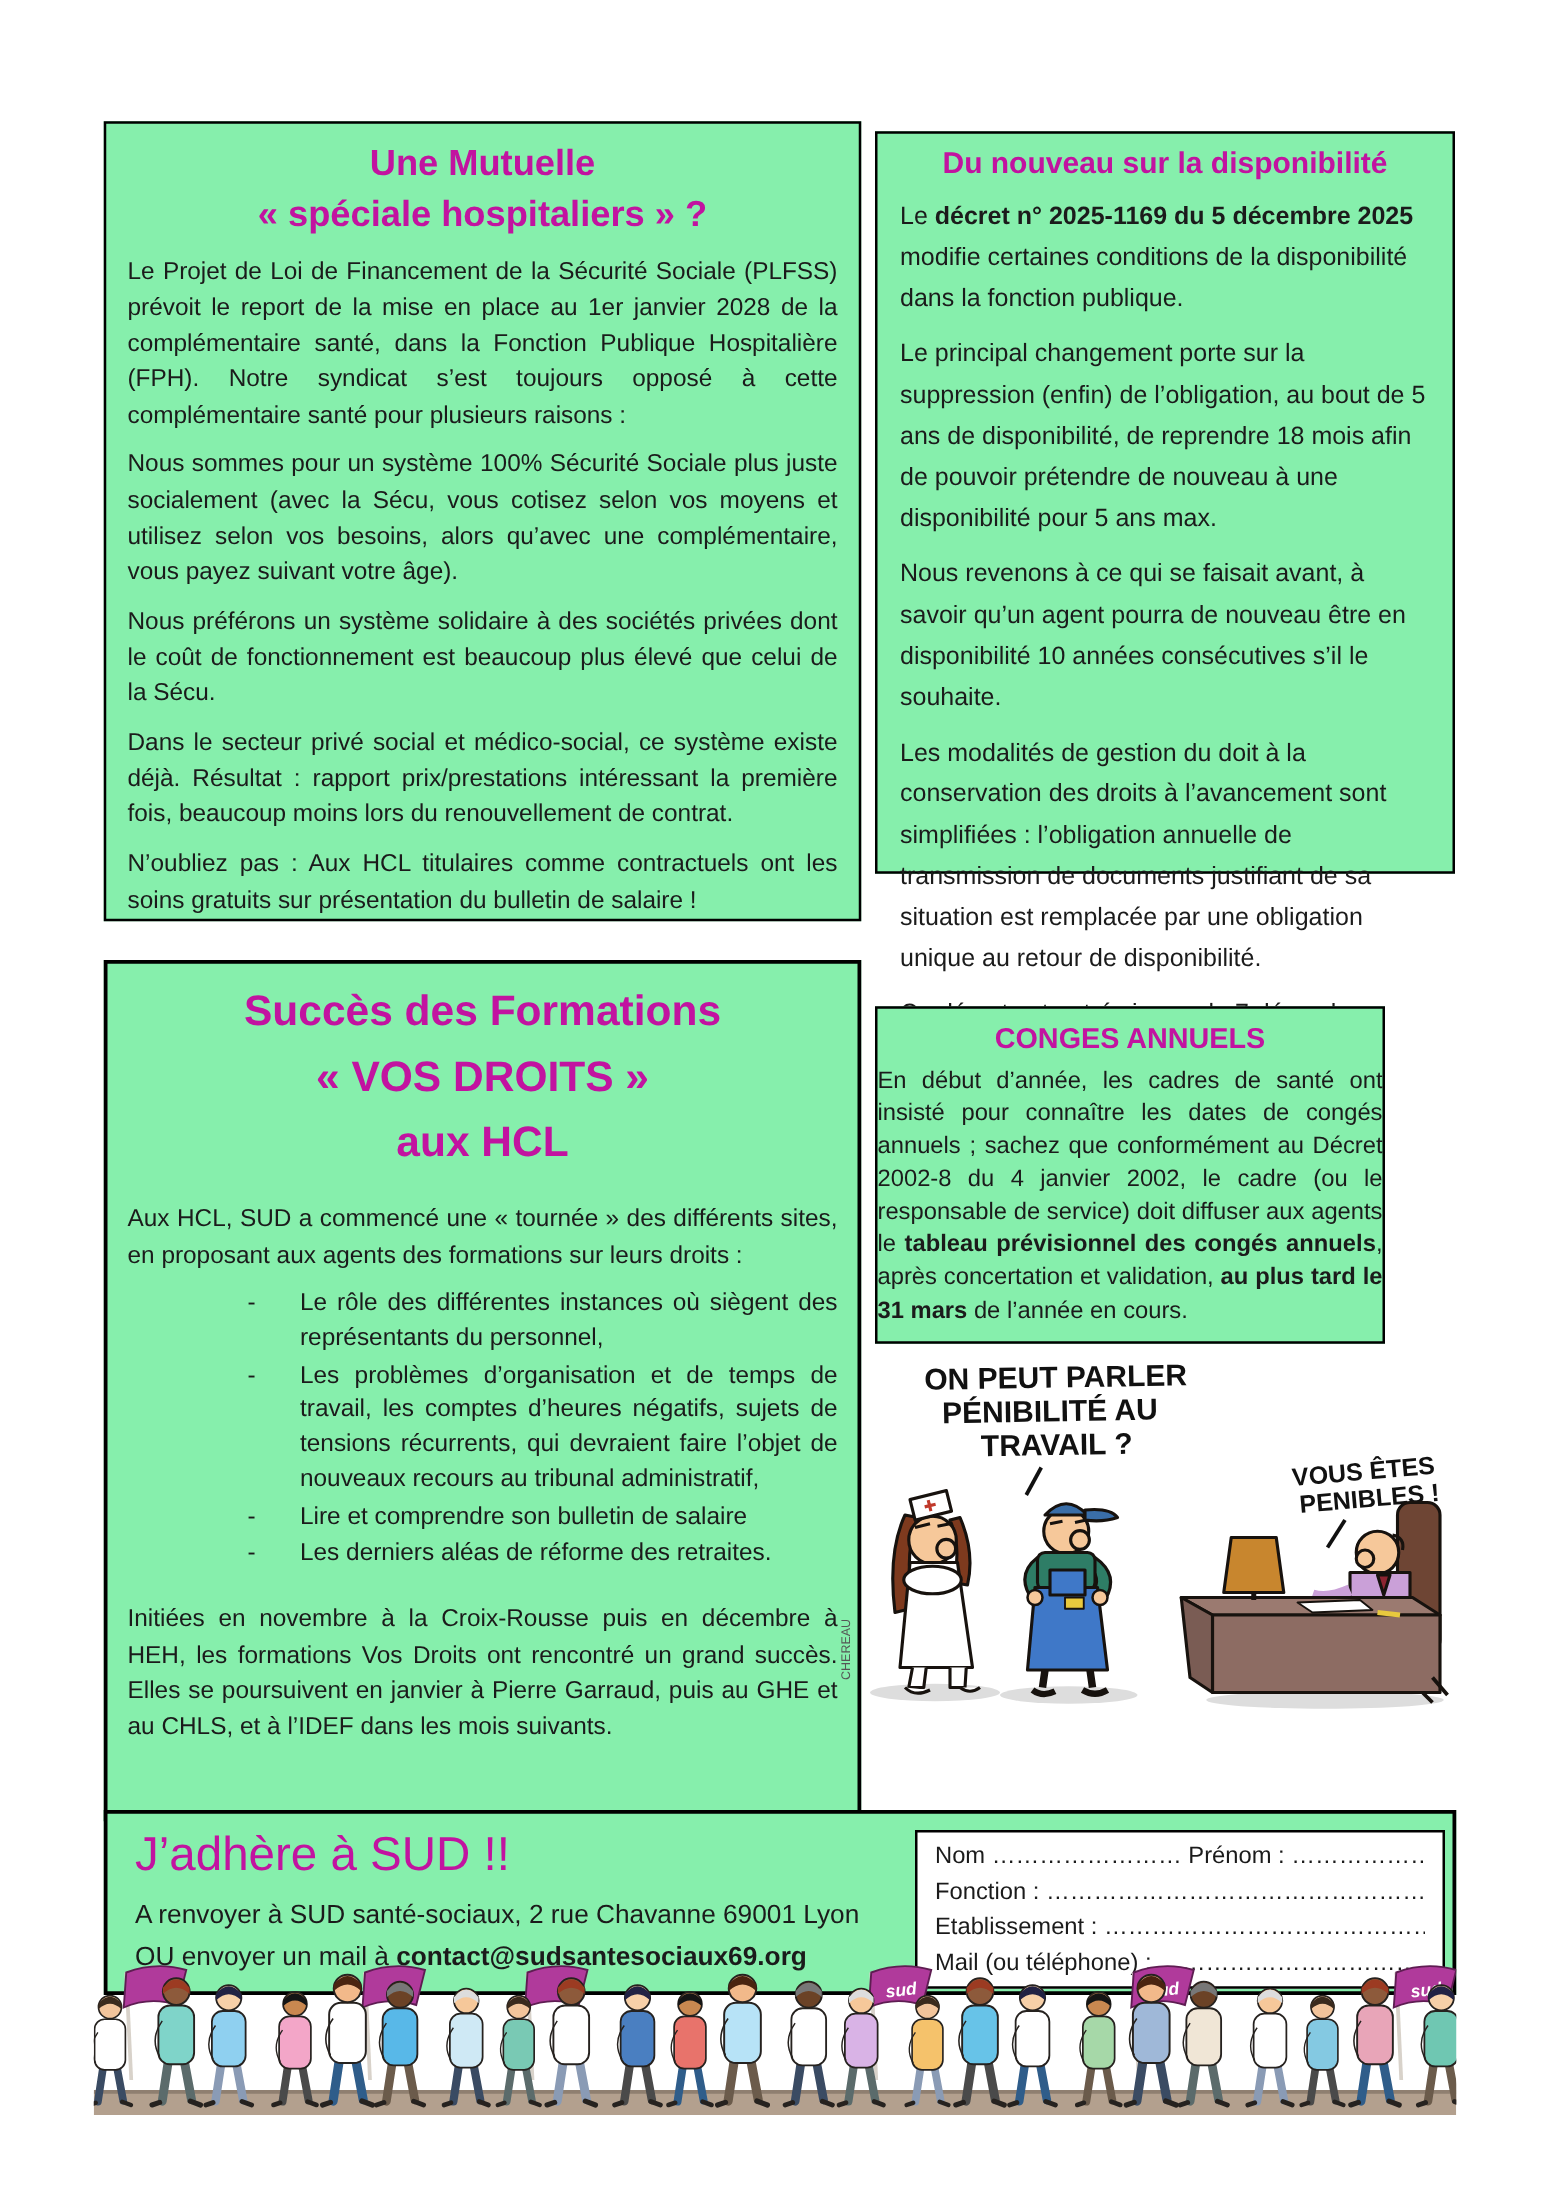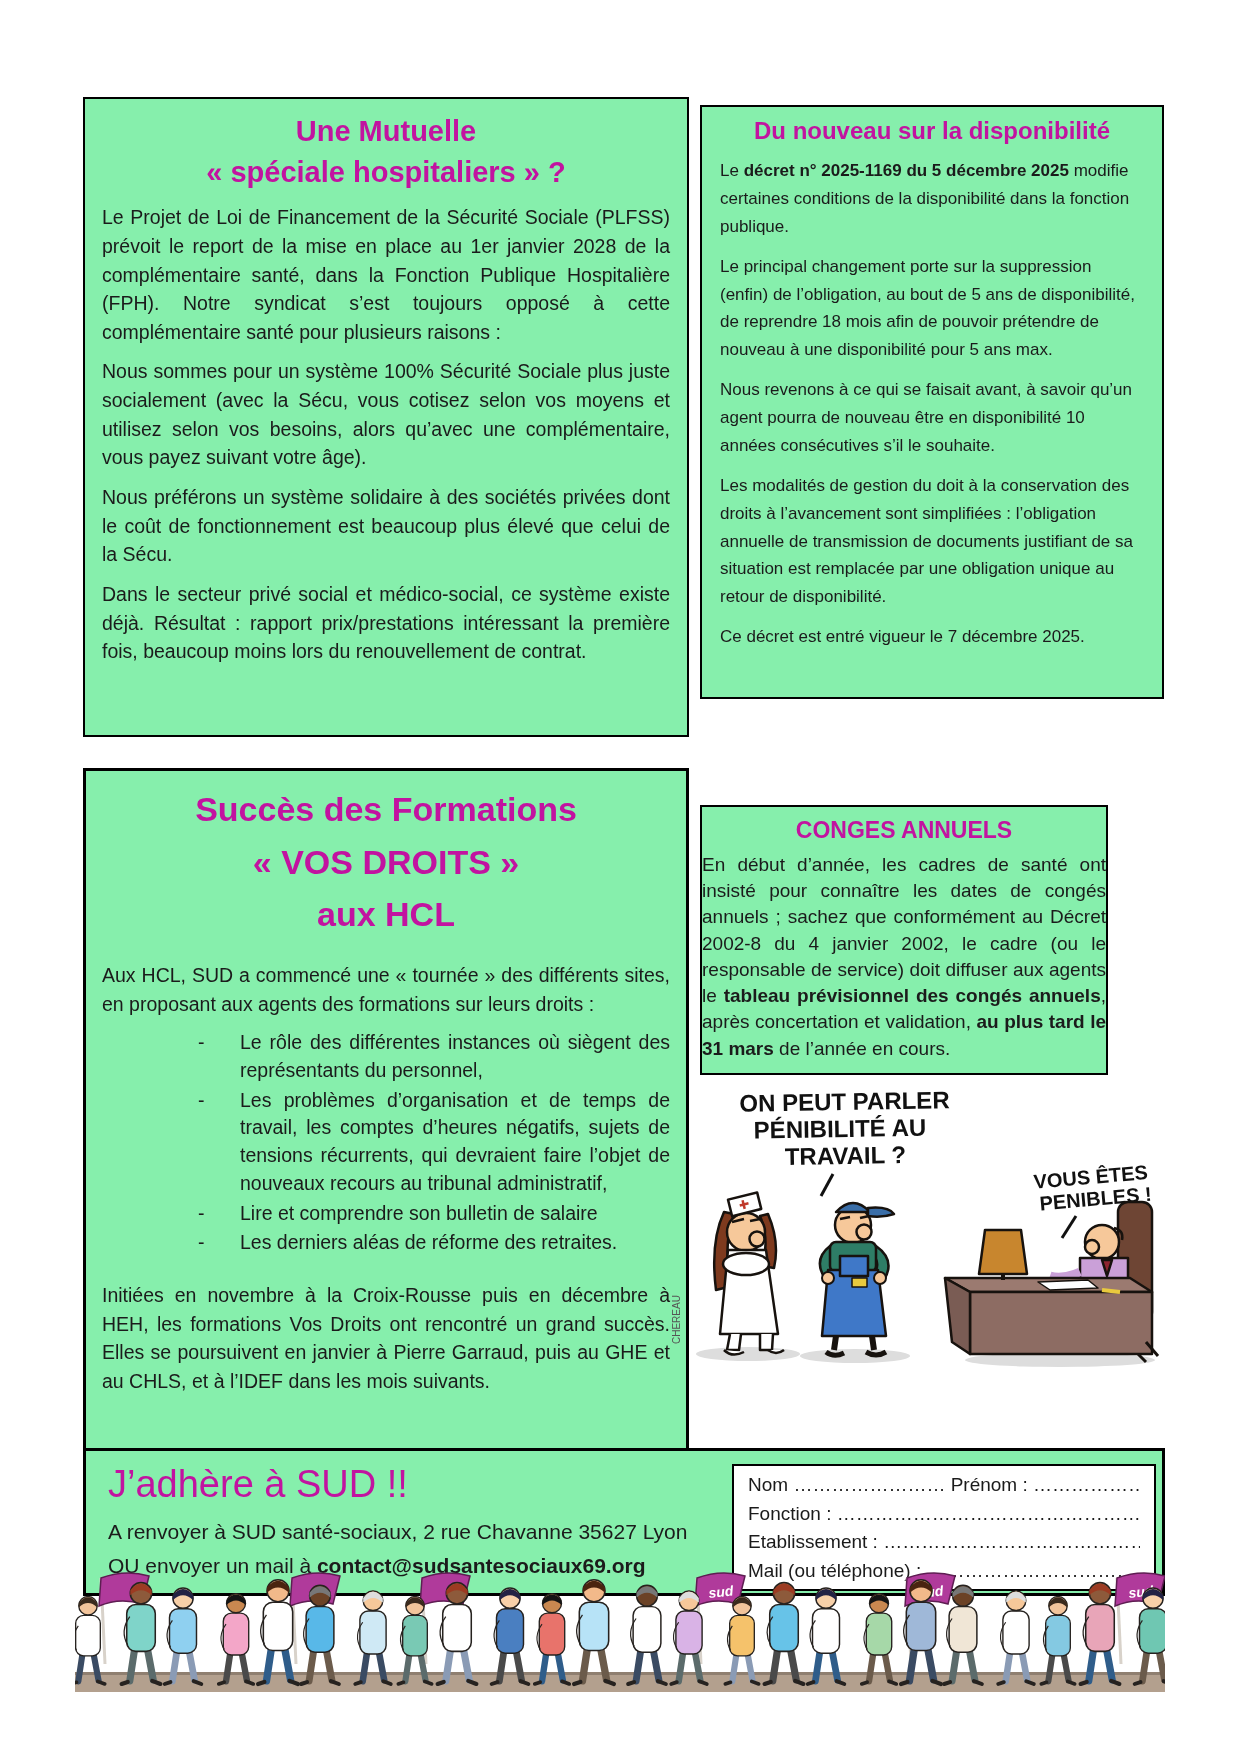--- a/index.html
+++ b/index.html
@@ -6,21 +6,21 @@
   .page{position:relative;width:1240px;height:1754px;background:#fff;
         font-family:"Liberation Sans",sans-serif;color:#1b1b1b;overflow:hidden;}
   .box{position:absolute;background:#86efac;border:2px solid #000;box-sizing:border-box;}
   .thick{border-width:3px;}
   h2.mag{color:#c213a0;text-align:center;font-weight:bold;margin:4px 0 8px 0;}
   .t-mutuelle{font-size:29px;line-height:1.4;}
   .t-formations{font-size:34px;line-height:1.55;margin:10px 0 22px 0;}
   .t-dispo{font-size:24px;margin:6px 0 14px 0;}
   .t-conges{font-size:23px;margin:6px 0 10px 0;}
   .para{font-size:19.5px;line-height:1.47;text-align:justify;margin:11px 0;}
-  .box-dispo .para{font-size:17px;line-height:1.64;text-align:left;margin:12px 0;}
+  .box-dispo .para{font-size:20px;line-height:1.64;text-align:left;margin:12px 0;}
   .box-conges .para{font-size:19px;line-height:1.38;margin:8px 0;}
   strong{font-weight:bold;}
   ul.dashlist{list-style:none;margin:2px 0 2px 96px;padding:0;}
   ul.dashlist li{position:relative;padding-left:42px;font-size:19.5px;line-height:1.42;
                  text-align:justify;margin:2px 0;}
   ul.dashlist li::before{content:"-";position:absolute;left:0;top:0;}
   .box-adhere h2{color:#c213a0;font-size:38px;font-weight:400;margin:8px 0 10px 0;text-align:left;}
   .box-adhere .para{font-size:21px;line-height:1.5;margin:2px 0;text-align:left;}
   .formbox{position:absolute;left:646px;top:13px;width:424px;height:127px;
            border:2px solid #000;box-sizing:border-box;padding:5px 14px;background:#fff;}
@@ -35,20 +35,21 @@
 
   <div class="box" style="left:83px;top:97px;width:606px;height:640px;padding:8px 17px;">
     <h2 class="mag t-mutuelle">
       <span>Une Mutuelle</span><br>
       <span>« spéciale hospitaliers » ?</span>
     </h2>
     <p class="para">Le Projet de Loi de Financement de la Sécurité Sociale (PLFSS) prévoit le report de la mise en place au 1er janvier 2028 de la complémentaire santé, dans la Fonction Publique Hospitalière (FPH). Notre syndicat s’est toujours opposé à cette complémentaire santé pour plusieurs raisons :</p>
     <p class="para">Nous sommes pour un système 100% Sécurité Sociale plus juste socialement (avec la Sécu, vous cotisez selon vos moyens et utilisez selon vos besoins, alors qu’avec une complémentaire, vous payez suivant votre âge).</p>
     <p class="para">Nous préférons un système solidaire à des sociétés privées dont le coût de fonctionnement est beaucoup plus élevé que celui de la Sécu.</p>
     <p class="para">Dans le secteur privé social et médico-social, ce système existe déjà. Résultat : rapport prix/prestations intéressant la première fois, beaucoup moins lors du renouvellement de contrat.</p>
+    <p class="para">N’oubliez pas : Aux HCL titulaires comme contractuels ont les soins gratuits sur présentation du bulletin de salaire !</p>
   </div>
 
   <div class="box thick" style="left:83px;top:768px;width:606px;height:689px;padding:8px 16px;">
     <h2 class="mag t-formations">
       <span>Succès des Formations</span><br>
       <span>« VOS DROITS »</span><br>
       <span>aux HCL</span>
     </h2>
     <p class="para" style="margin-top:20px">Aux HCL, SUD a commencé une « tournée » des différents sites, en proposant aux agents des formations sur leurs droits :</p>
     <ul class="dashlist">
@@ -141,21 +142,21 @@
       <path d="M363,192 l0,6" stroke-width="4"></path>
       <path d="M398,200 L448,198 L458,206 L410,208 Z" fill="#fff" stroke-width="1.5"></path>
       <path d="M462,208 l18,2" stroke="#e8c93e" stroke-width="4"></path>
       <path d="M498,272 l8,8 M506,260 l12,14" stroke-width="3"></path>
     </g>
     <text x="40" y="262" font-size="10" fill="#555" transform="rotate(-90 40 262)">CHEREAU</text>
   </svg>
 
   <div class="box thick box-adhere" style="left:83px;top:1448px;width:1082px;height:148px;padding:4px 22px;">
     <h2>J’adhère à SUD !!</h2>
-    <p class="para">A renvoyer à SUD santé-sociaux, 2 rue Chavanne 35627 Lyon</p>
+    <p class="para">A renvoyer à SUD santé-sociaux, 2 rue Chavanne 69001 Lyon</p>
     <p class="para"><span>OU envoyer un mail à </span><strong>contact@sudsantesociaux69.org</strong></p>
     <div class="formbox">
       <div class="fline">Nom …………………… Prénom : ………………….</div>
       <div class="fline">Fonction : …………………………………………………….</div>
       <div class="fline">Etablissement : ……………………………………….</div>
       <div class="fline">Mail (ou téléphone) : ………………………………</div>
     </div>
   </div>
 
   <svg id="march" class="march" style="left:75px;top:1568px;" width="1090" height="134" viewBox="0 0 1090 134">

